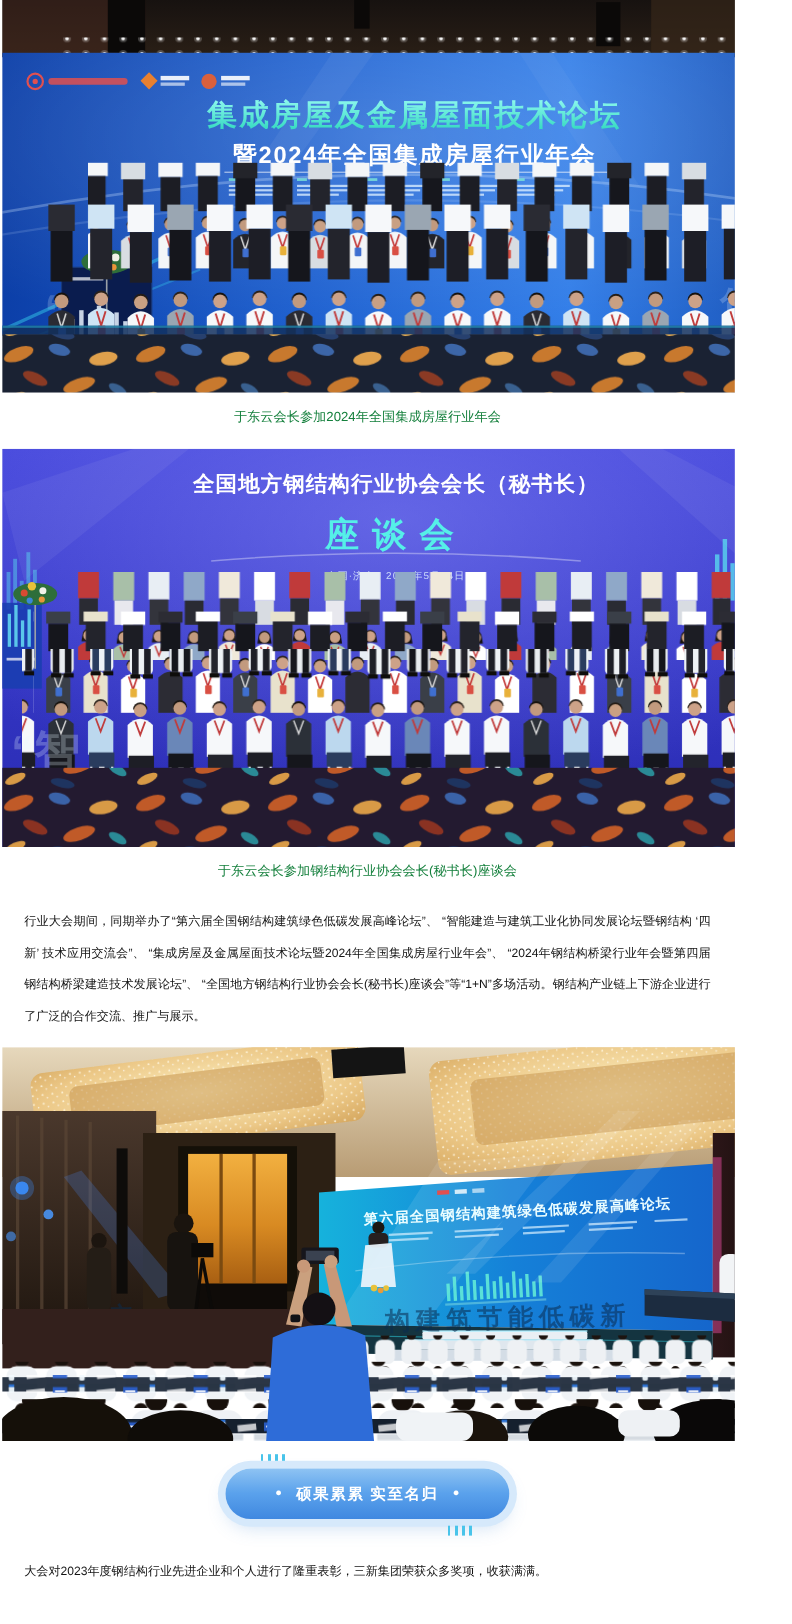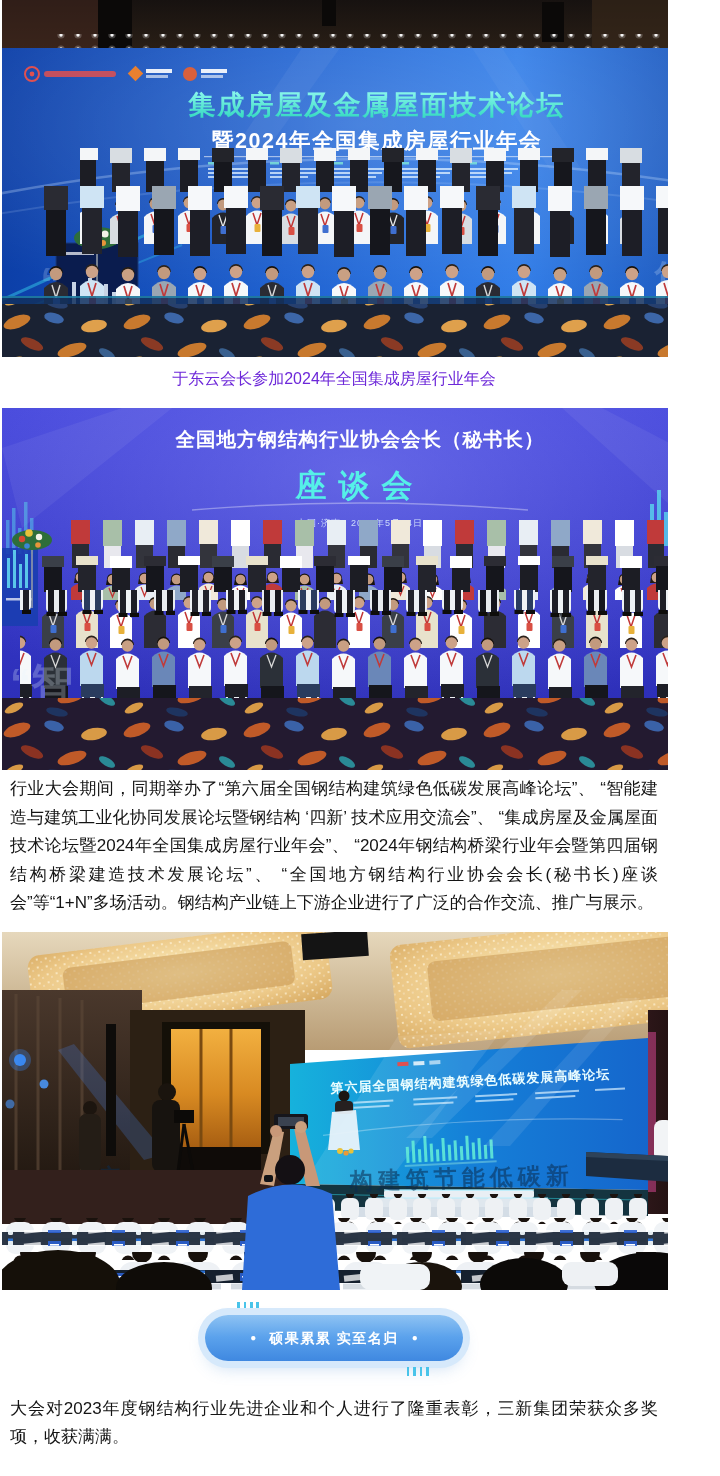--- a/index.html
+++ b/index.html
@@ -1,24 +1,24 @@
 <!DOCTYPE html>
 <html><head>
 <meta charset="utf-8">
 <style>
   html,body{margin:0;padding:0;background:#fff;}
   .page{width:668px;height:1476px;overflow:hidden;background:#fff;
         font-family:"Liberation Sans","DejaVu Sans",sans-serif;}
   figure.ph{margin:0 2px;padding:0;line-height:0;}
   figure.ph svg{display:block;}
   .ph1{margin-top:5px;}
-  .caption{font-size:16px;line-height:18px;color:#6d28d9;text-align:center;
+  .caption{font-size:12px;line-height:18px;color:#15803d;text-align:center;
            margin:13px 0 20px;}
   .caption2{margin:12px 0 24px;}
-  .body-text{font-size:17px;line-height:28.5px;color:#141414;margin:5px;
+  .body-text{font-size:11px;line-height:28.5px;color:#141414;margin:17px;
              padding:0 5px;text-align:justify;}
   .p-activities{margin-bottom:14px;}
   .p-awards{margin-top:32px;}
   
   .badge-wrap{position:relative;width:258px;margin:25px auto 0;height:48px;}
   .badge{position:relative;display:flex;align-items:center;justify-content:center;
          gap:13px;width:258px;height:46px;border:0;border-radius:24px;
          background:linear-gradient(180deg,#8ec3f3 0%,#5ba2ec 48%,#3f88e0 100%);
          box-shadow:0 0 0 7px #d6e9fb,0 8px 16px rgba(90,150,215,.28);}
   .badge-label{color:#fff;font-size:14px;font-weight:bold;letter-spacing:1.5px;
@@ -509,20 +509,21 @@
       <rect x="28" y="148" width="660" height="92" fill="url(#bMid)"></rect>
       <rect x="18" y="182" width="680" height="112" fill="url(#bFront)"></rect>
 
       <text x="8" y="290" font-size="42" font-weight="bold" fill="#e8f6ff" opacity="0.26">“智</text>
       <text x="682" y="286" font-size="40" font-weight="bold" fill="#e8f6ff" opacity="0.3">章</text>
 
       <rect x="0" y="290" width="716" height="72" fill="url(#bCarpet)"></rect>
     </svg>
   </figure>
 
+  <p class="caption caption2">于东云会长参加钢结构行业协会会长(秘书长)座谈会</p>
 
   <p class="body-text p-activities">行业大会期间，同期举办了“第六届全国钢结构建筑绿色低碳发展高峰论坛”、 “智能建造与建筑工业化协同发展论坛暨钢结构 ‘四新’ 技术应用交流会”、 “集成房屋及金属屋面技术论坛暨2024年全国集成房屋行业年会”、 “2024年钢结构桥梁行业年会暨第四届钢结构桥梁建造技术发展论坛”、 “全国地方钢结构行业协会会长(秘书长)座谈会”等“1+N”多场活动。钢结构产业链上下游企业进行了广泛的合作交流、推广与展示。</p>
 
   <figure class="ph">
     <svg viewBox="0 0 716 358" width="716" height="358">
       <defs>
         <linearGradient id="cCeil" x1="0" y1="0" x2="0" y2="1">
           <stop offset="0" stop-color="#e6d8bc"></stop>
             <stop offset="1" stop-color="#b89c74"></stop>
         </linearGradient>

